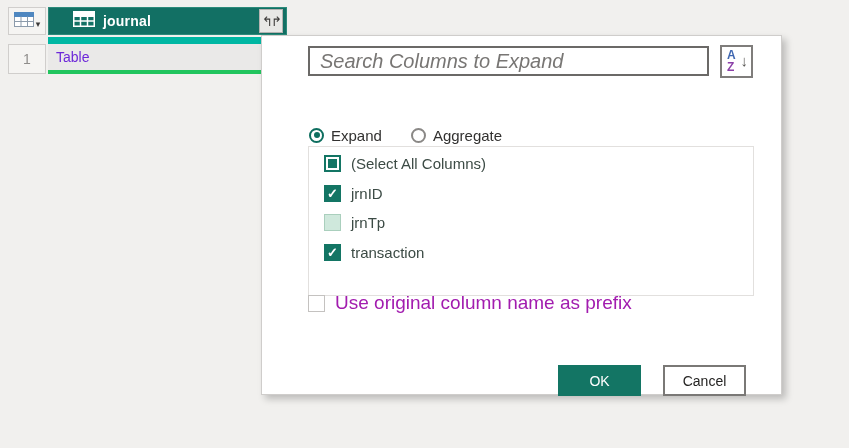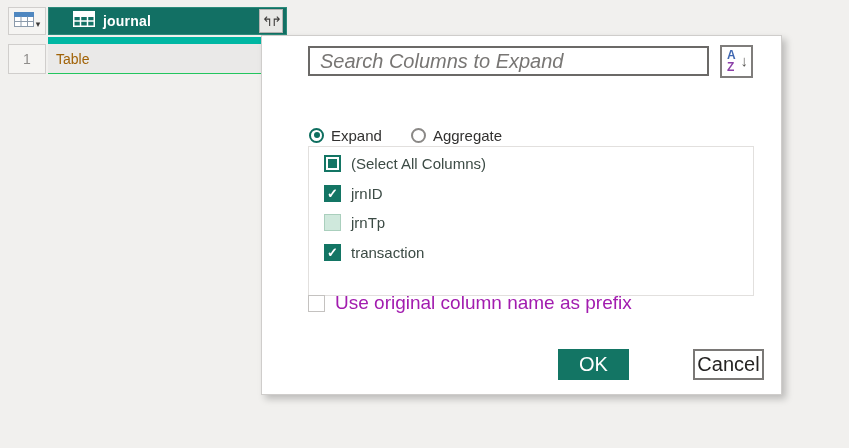--- a/index.html
+++ b/index.html
@@ -39,23 +39,23 @@
     background:#00b7a3; z-index:1;
   }
   .rownum-cell {
     position:absolute; left:8px; top:44px; width:38px; height:30px;
     background:#f5f4f2; border:1px solid #d0cecc;
     display:flex; align-items:center; justify-content:center;
     font-size:14px; color:#8f8d8b;
   }
   .value-cell {
     position:absolute; left:48px; top:44px; width:239px; height:30px;
-    background:#eae9e8; border-bottom:1px solid #22c55e;
+    background:#eae9e8; border-bottom:4px solid #22c55e;
     display:flex; align-items:center; padding-left:8px;
-    font-size:14px; color:#a16207; cursor:pointer;
+    font-size:14px; color:#6d28d9; cursor:pointer;
   }
 
   
   .dialog {
     position:absolute; left:261px; top:35px; width:521px; height:360px;
     background:#ffffff; border:1px solid #cfcdcb;
     box-shadow:4px 4px 7px rgba(0,0,0,0.22);
     z-index:10;
   }
   .search-input {
@@ -119,26 +119,26 @@
   .col-item-label { margin-left:10px; font-size:15px; color:#3c4b45; }
 
   .prefix-row {
     position:absolute; left:46px; top:257px; height:20px;
     display:flex; align-items:center;
   }
   .prefix-row .cb { border-color:#c4c2c0; }
   .prefix-label { margin-left:10px; font-size:19px; color:#a21caf; cursor:pointer; }
 
   .btn {
-    position:absolute; top:313px; width:71px; height:31px;
+    position:absolute; top:329px; width:83px; height:31px;
     display:flex; align-items:center; justify-content:center;
-    font-size:20px; cursor:pointer;
+    font-size:14px; cursor:pointer;
   }
   .btn-ok { left:296px; background:#137564; color:#ffffff; border:none; }
-  .btn-cancel { left:401px; background:#ffffff; color:#252423; border:2px solid #7a7876;margin-left:30px; }
+  .btn-cancel { left:401px; background:#ffffff; color:#252423; border:2px solid #7a7876; }
 </style>
 </head>
 <body>
 
 <div class="corner-btn">
   <span>
     <svg width="20" height="15" viewBox="0 0 20 15">
       <rect x="0.5" y="0.5" width="19" height="14" fill="#ffffff" stroke="#8c9bab"></rect>
       <rect x="0.5" y="0.5" width="19" height="4" fill="#4f87c0" stroke="#4f87c0"></rect>
       <line x1="7" y1="4.5" x2="7" y2="14.5" stroke="#8c9bab"></line>

